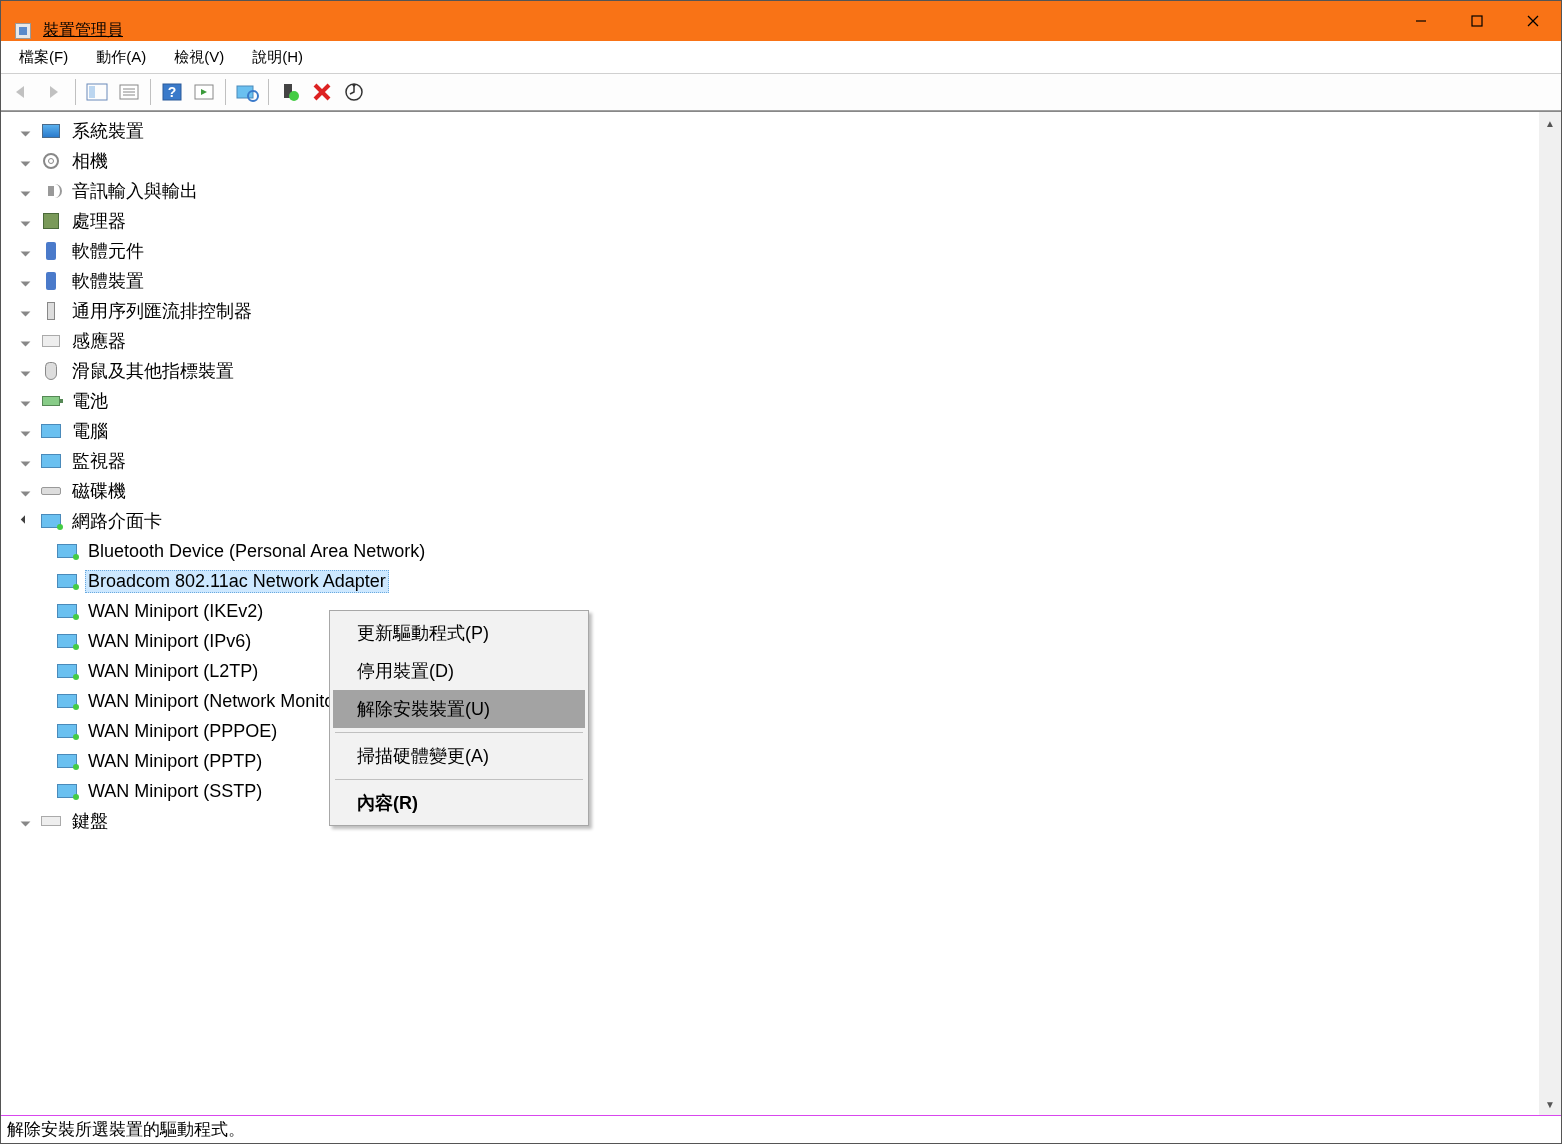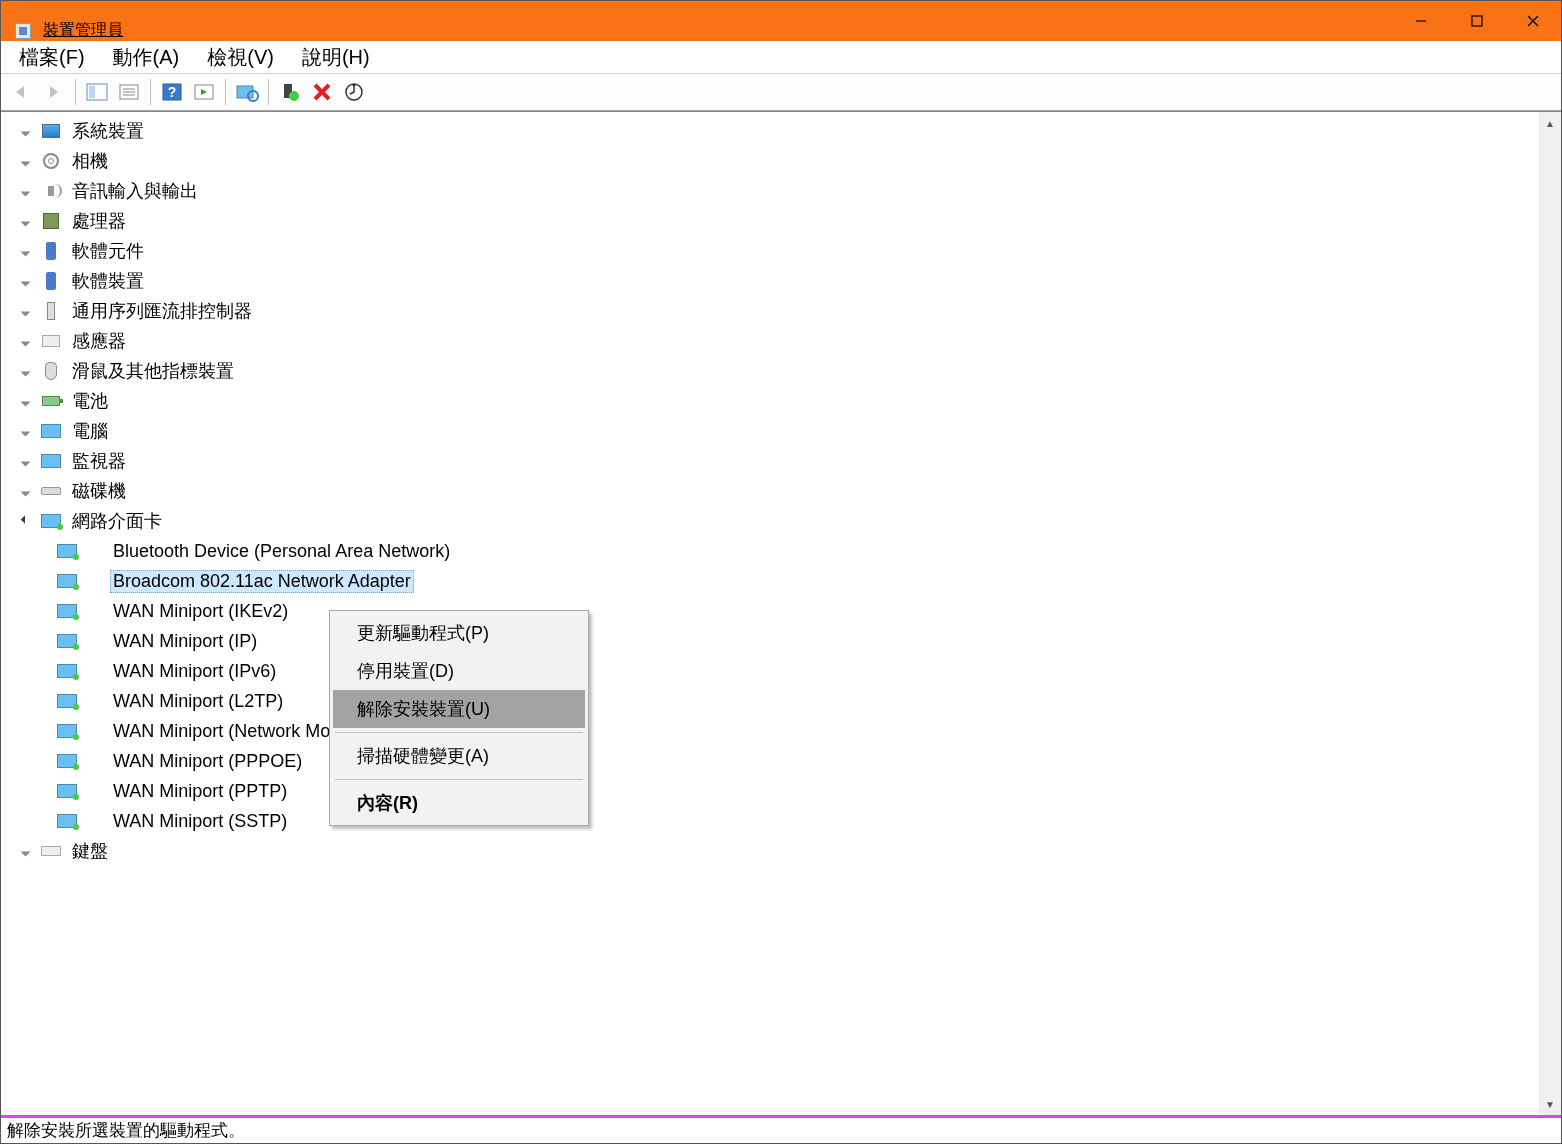--- a/index.html
+++ b/index.html
@@ -5,21 +5,21 @@
   * { margin: 0; padding: 0; box-sizing: border-box; font-family: "Microsoft JhengHei", "Segoe UI", sans-serif; }
   body { background: #fff; width: 1562px; height: 1144px; overflow: hidden; display: flex; flex-direction: column; border: 1px solid #555; }
   
   
   .titlebar { height: 40px; display: flex; align-items: flex-end; background: #f97316; text-decoration: underline; }
   .titlebar-icon { width: 20px; height: 20px; margin: 0 10px 0 12px; display: flex; align-items: center; justify-content: center; }
   .titlebar-text { flex: 1; font-size: 16px; }
   .winbtn { width: 56px; height: 40px; display: flex; align-items: center; justify-content: center; font-size: 14px; }
   
   
-  .menubar { height: 32px; display: flex; align-items: center; padding: 0 4px; font-size: 20px; }
+  .menubar { height: 32px; display: flex; align-items: center; padding: 0 4px; font-size: 15px; }
   .menuitem { padding: 4px 14px; }
   
   
   .toolbar { height: 38px; display: flex; align-items: center; padding: 2px 6px; border-top: 1px solid #d0d0d0; border-bottom: 1px solid #a0a0a0; background: #fdfdfd; gap: 2px; }
   .tbtn { width: 30px; height: 30px; display: flex; align-items: center; justify-content: center; border: 1px solid transparent; }
   .tbtn.disabled { opacity: 0.45; }
   .tsep { width: 1px; height: 26px; background: #c0c0c0; margin: 0 4px; }
   
   
   .treewrap { flex: 1; display: flex; border-top: 1px solid #888; overflow: hidden; position: relative; }
@@ -28,30 +28,30 @@
   .scrollbtn { height: 22px; display: flex; align-items: center; justify-content: center; font-size: 10px; color: #555; }
   .scrolltrack { flex: 1; }
   
   .node { display: flex; align-items: center; height: 30px; white-space: nowrap; }
   .expander { width: 20px; height: 20px; display: flex; align-items: center; justify-content: center; font-size: 12px; color: #555; margin-right: 4px; }
   .expander.open::before { content: ""; width: 0; height: 0; border-left: 6px solid #404040; border-top: 6px solid transparent; transform: rotate(45deg) translate(-1px,-1px); }
   .expander.closed::before { content: ""; width: 0; height: 0; border-left: 7px solid transparent; border-top: 7px solid #888; transform: rotate(135deg); }
   .nicon { width: 24px; height: 24px; margin-right: 6px; display: flex; align-items: center; justify-content: center; flex-shrink: 0; }
   .nlabel { padding: 1px 3px; }
   .nlabel.selected { background: #cde8ff; border: 1px dotted #6aa9de; padding: 0 2px; }
-  .children .node { padding-left: 40px; gap: 25px; }
+  .children .node { padding-left: 40px; }
   
   
   .ctxmenu { position: absolute; background: #f2f2f2; border: 1px solid #a7a7a7; box-shadow: 3px 3px 3px rgba(0,0,0,0.25); padding: 3px; font-size: 18px; min-width: 260px; z-index: 100; }
   .ctxitem { padding: 7px 30px 7px 24px; }
   .ctxitem.highlight { background: #a3a3a3; }
   .ctxsep { height: 1px; background: #c0c0c0; margin: 4px 2px; }
   
   
-  .statusbar { height: 28px; display: flex; align-items: center; padding: 0 6px; font-size: 17px; border-top: 3px solid #d946ef; }
+  .statusbar { height: 28px; display: flex; align-items: center; padding: 0 6px; font-size: 17px; border-top: 1px solid #d946ef; }
   
   
   .ico-sys { background: linear-gradient(#5ab0ee,#2a7acc); width:18px; height:14px; border:1px solid #4a6a8a; }
   .ico-cam { width:16px;height:16px;border:2px solid #888;border-radius:50%; position:relative;}
   .ico-cam::after{content:"";position:absolute;inset:3px;border:1px solid #888;border-radius:50%;}
   .ico-snd { width:6px;height:10px;background:#999;position:relative;}
   .ico-snd::after{content:"";position:absolute;left:6px;top:-2px;width:6px;height:14px;border-right:2px solid #999;border-radius:0 10px 10px 0;}
   .ico-cpu { width:16px;height:16px;background:#7a9a5a;border:1px solid #4a6a3a;}
   .ico-sw { width:10px;height:18px;background:#4a7aca;border-radius:2px;}
   .ico-usb { width:8px;height:18px;background:#ddd;border:1px solid #888;}
@@ -287,26 +287,20 @@
         <div class="node">
           <span class="nicon">
             <span class="ico-net"></span>
           </span>
           <span class="nlabel">WAN Miniport (IKEv2)</span>
         </div>
         <div class="node">
           <span class="nicon">
             <span class="ico-net"></span>
           </span>
-          <span class="nlabel">WAN Miniport (IP)</span>
-        </div>
-        <div class="node">
-          <span class="nicon">
-            <span class="ico-net"></span>
-          </span>
           <span class="nlabel">WAN Miniport (IPv6)</span>
         </div>
         <div class="node">
           <span class="nicon">
             <span class="ico-net"></span>
           </span>
           <span class="nlabel">WAN Miniport (L2TP)</span>
         </div>
         <div class="node">
           <span class="nicon">

